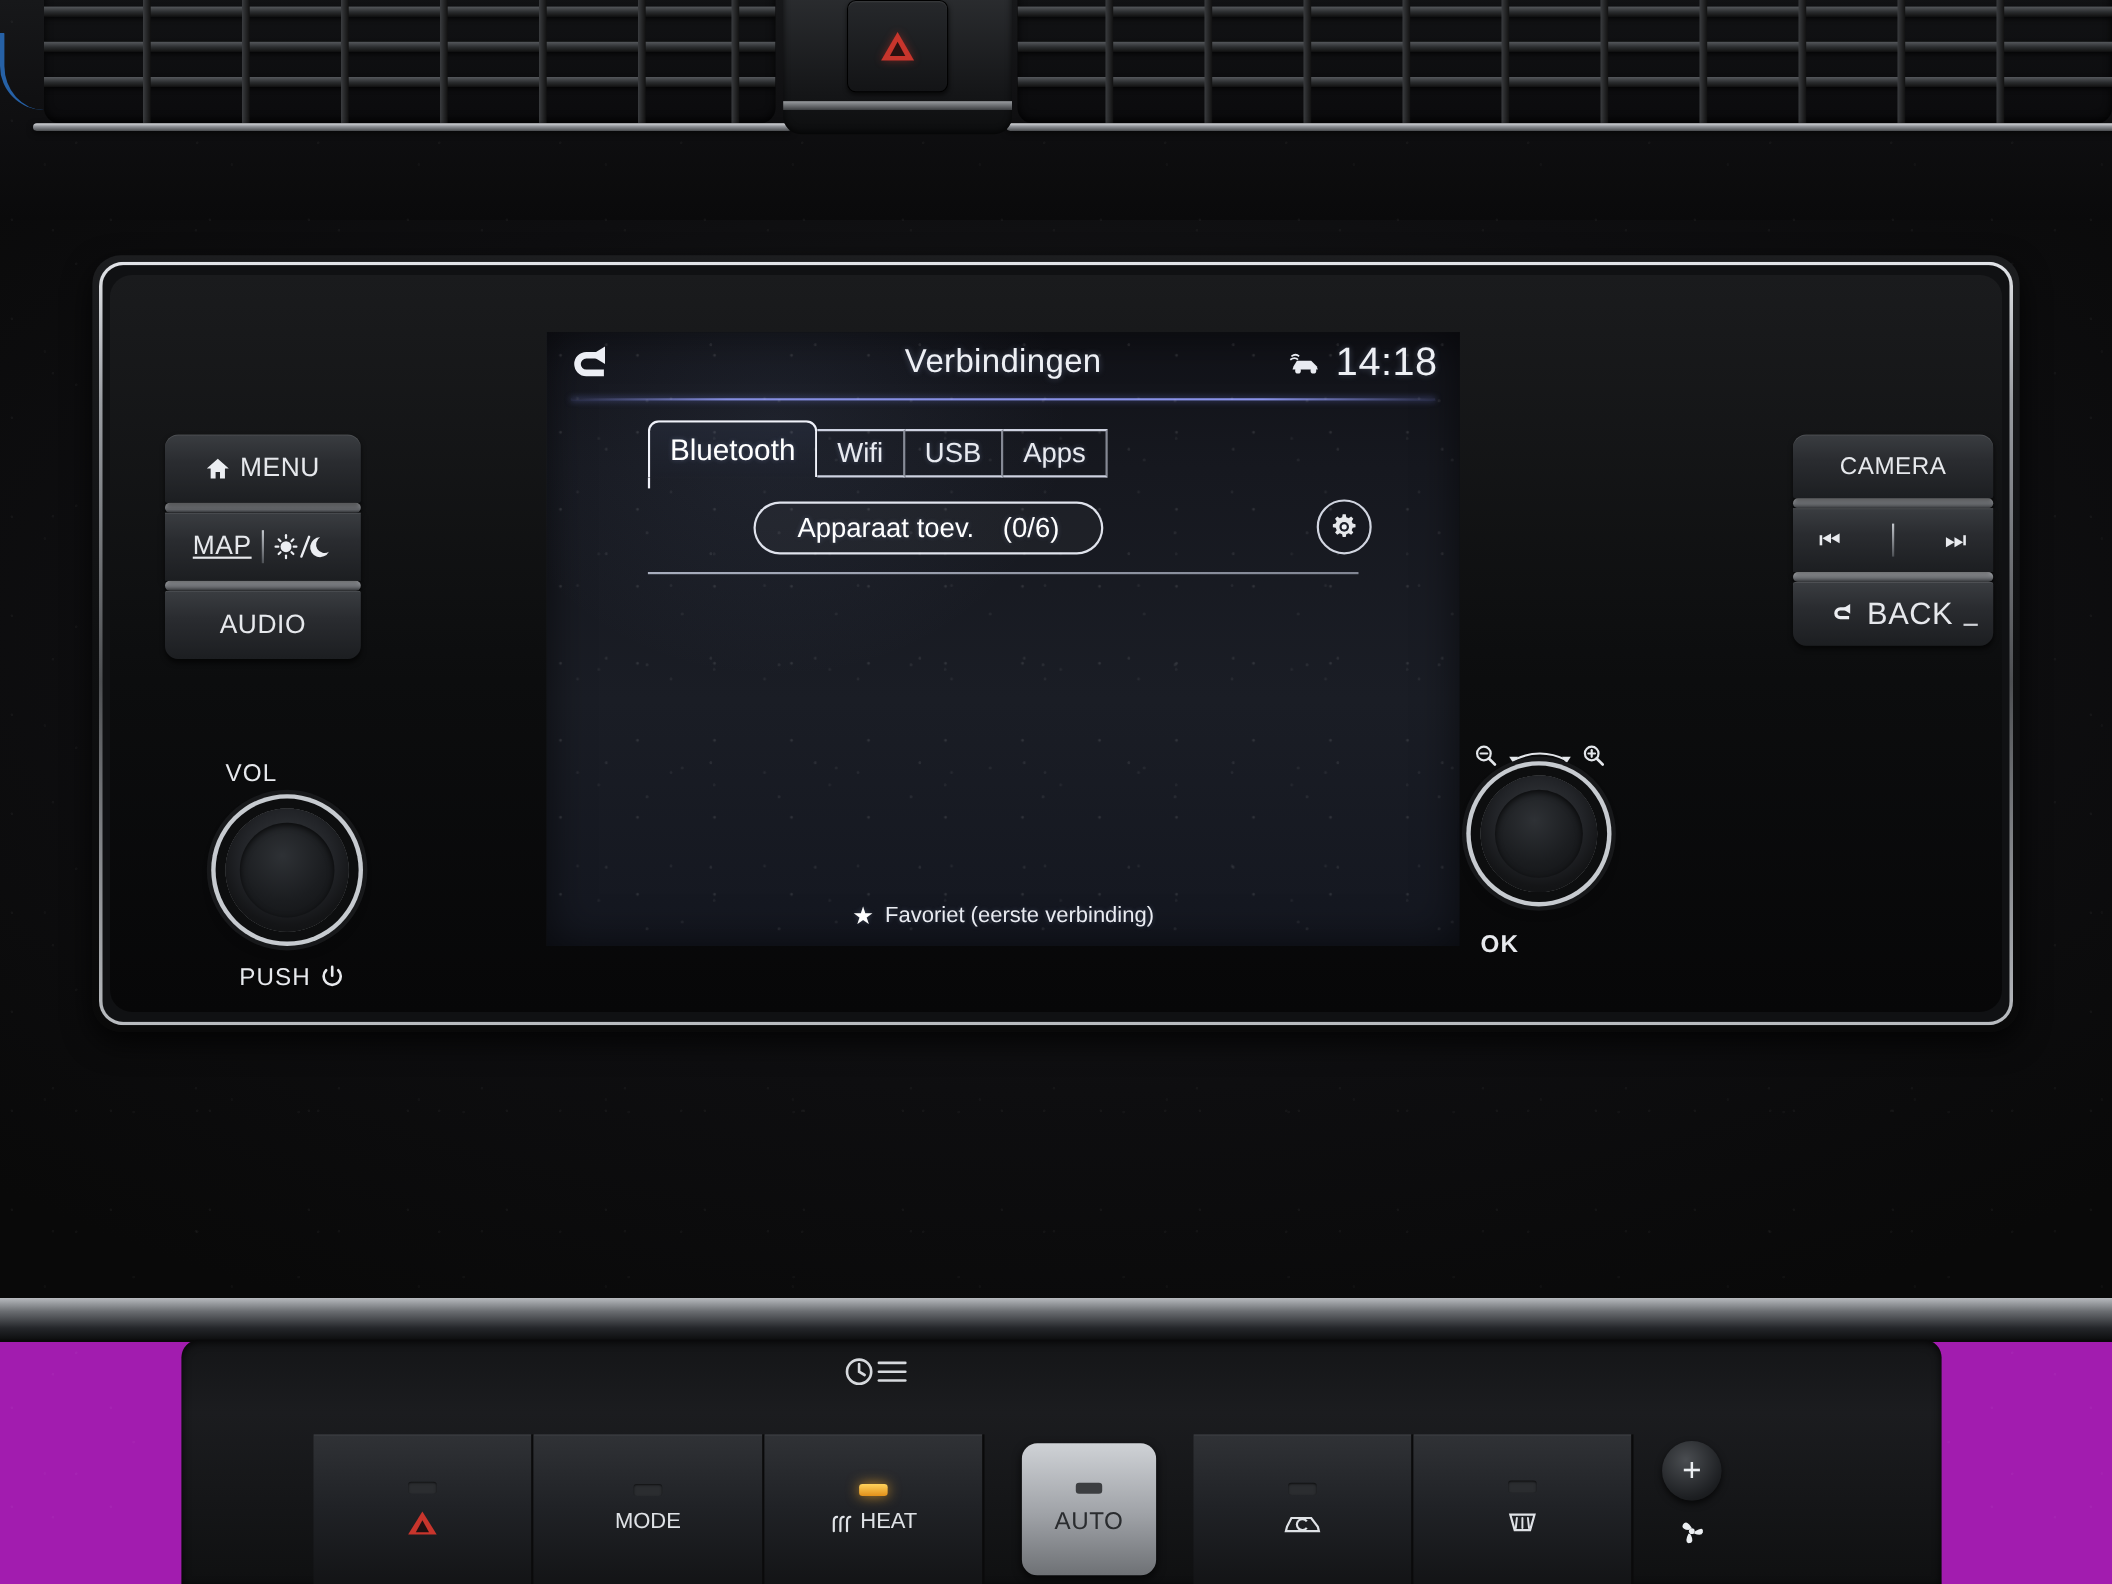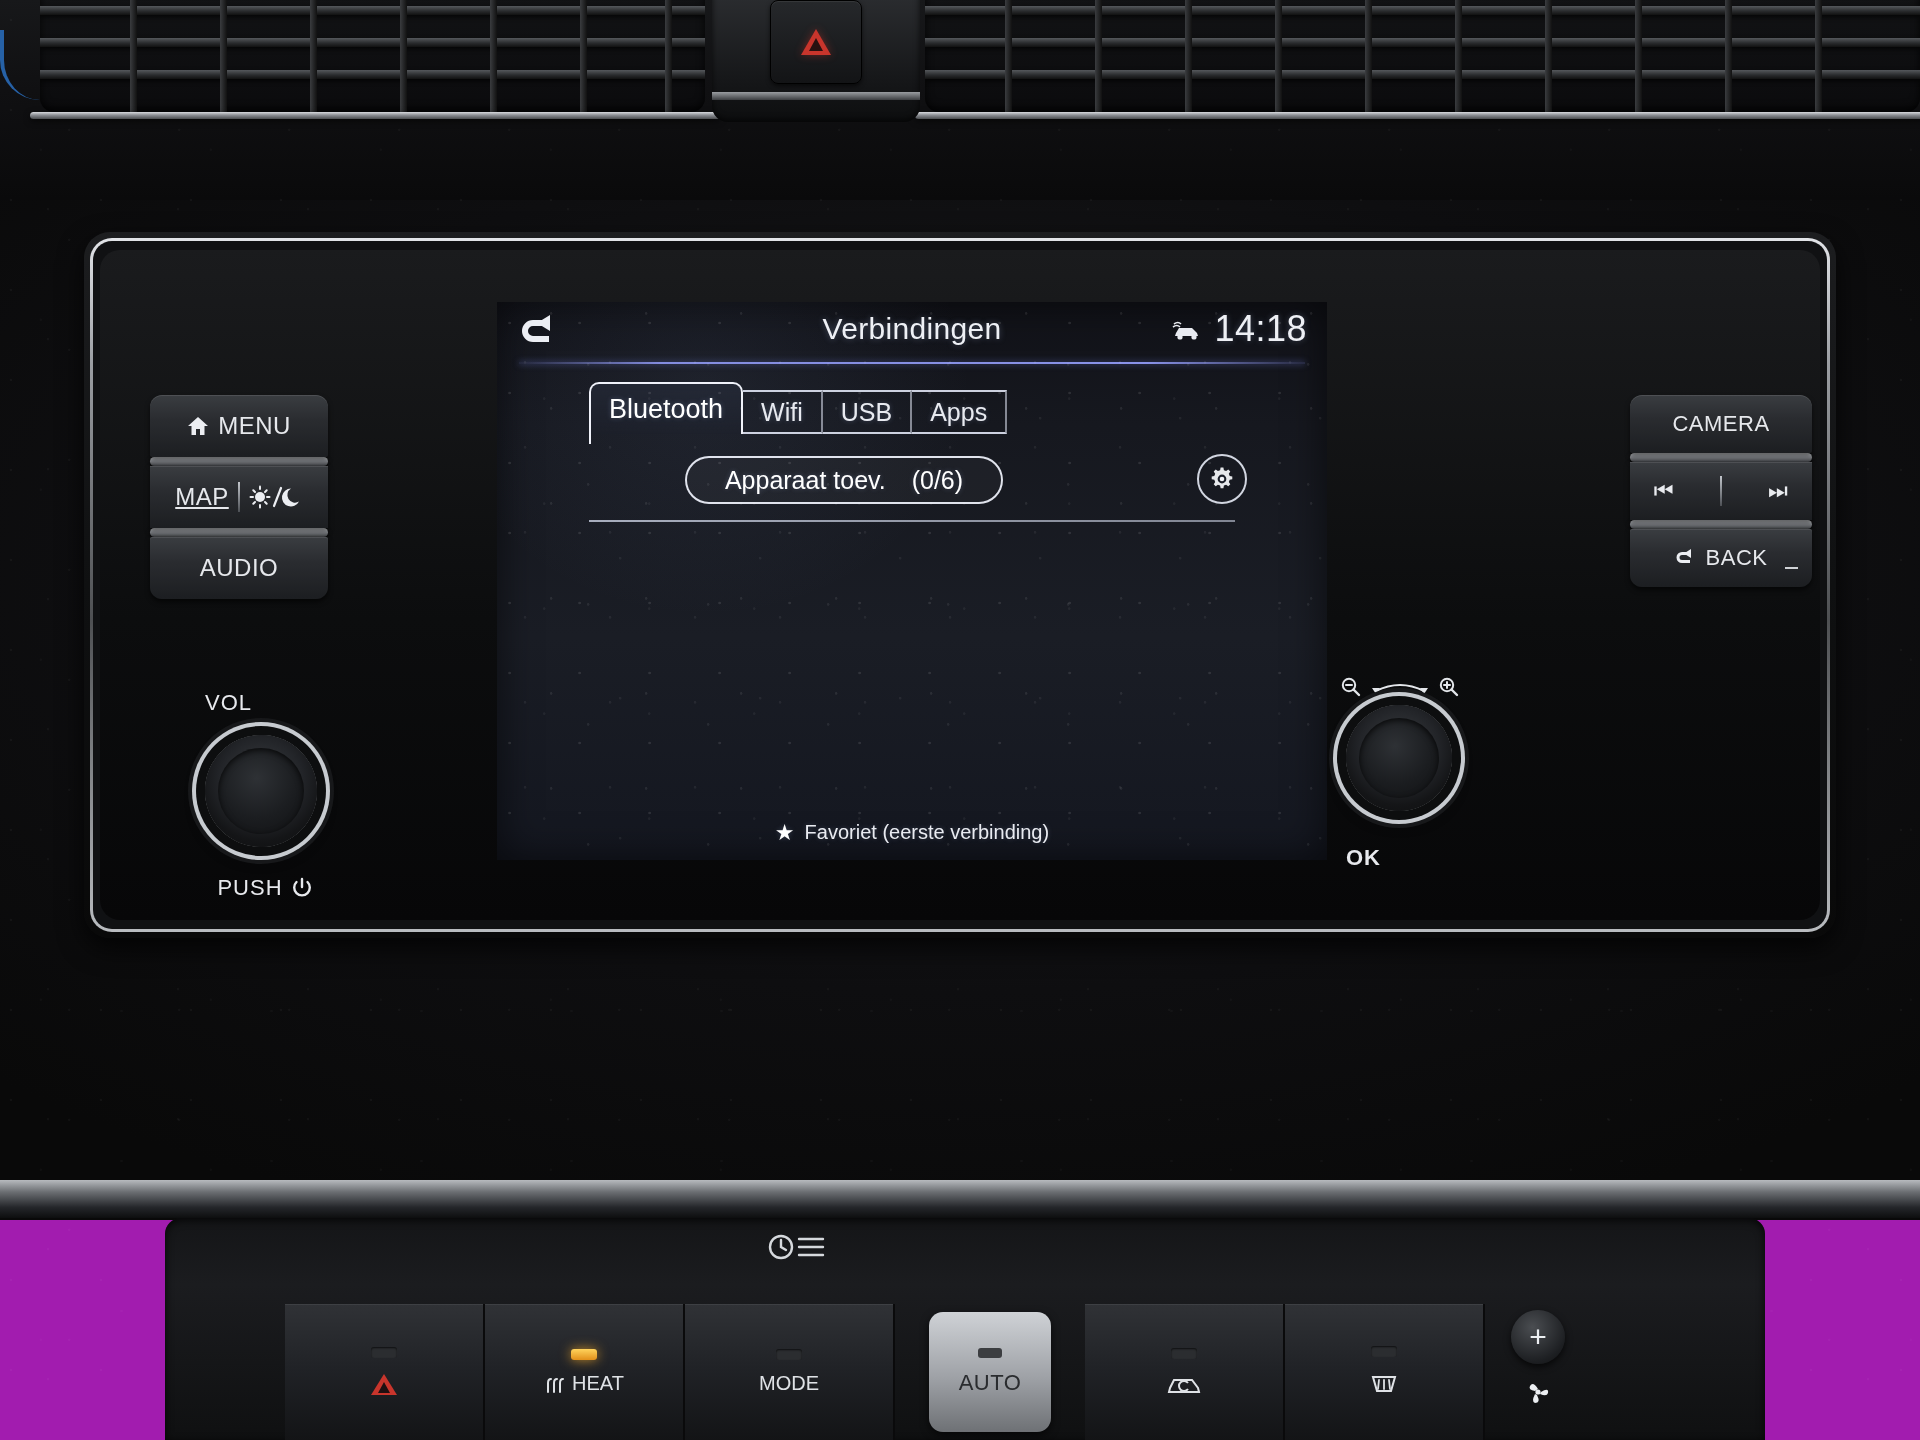--- a/index.html
+++ b/index.html
@@ -293,21 +293,21 @@
     width: 2px; height: 30px;
     background: linear-gradient(180deg, rgba(220,224,230,.85), rgba(140,145,152,.4));
   }
 
   
   .btn-stack-right {
     position: absolute; left: 1630px; top: 395px; width: 182px;
   }
   .hard-btn.camera { height: 58px; border-radius: 12px 12px 2px 2px; font-size: 22px; }
   .hard-btn.track  { height: 58px; gap: 46px; }
-  .hard-btn.back   { height: 58px; border-radius: 2px 2px 12px 12px; font-size: 22px; }
+  .hard-btn.back   { height: 58px; border-radius: 2px 2px 12px 12px; font-size: 28px; }
   .track-glyph { font-size: 22px; color: #e9ebef; }
   .back-dash {
     position: absolute; right: 14px; bottom: 18px;
     width: 13px; height: 2px; background: #cfd2d6;
   }
 
   
   .knob-label {
     position: absolute;
     color: #e7e9ed; font-size: 22px; letter-spacing: 1px;
@@ -651,41 +651,41 @@
       <div class="hvac-btn" style="width:200px">
         <span class="led"></span>
         <span>
           <svg width="32" height="28" viewBox="0 0 32 28">
             <path d="M16 4 L29 25 L3 25 Z" fill="#c8352c"></path>
             <path d="M16 12 L22 23 L10 23 Z" fill="#201011"></path>
           </svg>
         </span>
       </div>
 
+      <div class="hvac-btn" style="width:210px">
+        <span class="led"></span>
+        <span>MODE</span>
+      </div>
+
       <div class="hvac-btn" style="width:200px">
         <span class="led amber"></span>
         <span style="display:flex;align-items:center;gap:6px">
           <span>
             <svg width="22" height="20" viewBox="0 0 22 20">
               <g stroke="#dfe2e6" stroke-width="2" fill="none" stroke-linecap="round">
                 <path d="M4 18 L4 9 Q4 5 7 5"></path>
                 <path d="M10 18 L10 9 Q10 5 13 5"></path>
                 <path d="M16 18 L16 9 Q16 5 19 5"></path>
               </g>
             </svg>
           </span>
           <span>HEAT</span>
         </span>
       </div>
 
-      <div class="hvac-btn" style="width:210px">
-        <span class="led"></span>
-        <span>MODE</span>
-      </div>
-
       <div style="width:190px;display:flex;align-items:center;justify-content:center;height:136px">
         <div class="hvac-auto">
           <span class="auto-led"></span>
           <span>AUTO</span>
         </div>
       </div>
 
       <div class="hvac-btn" style="width:200px">
         <span class="led"></span>
         <span>

